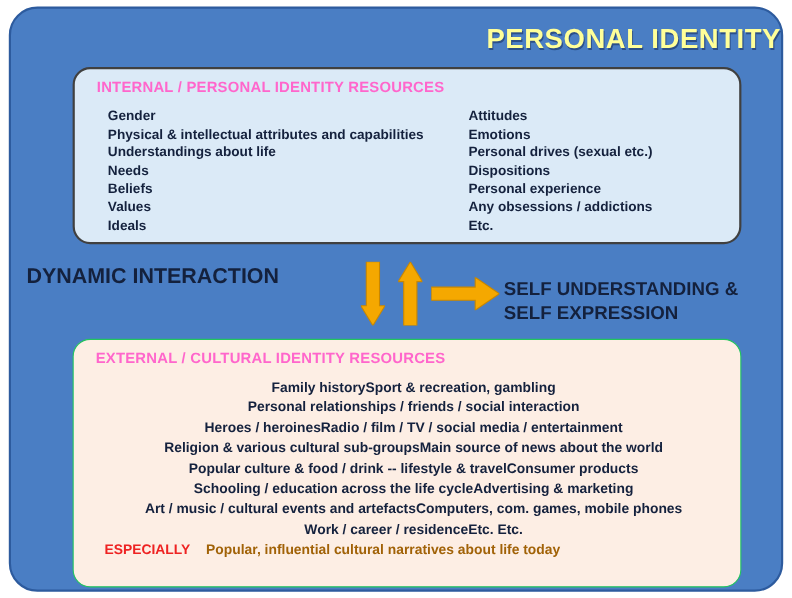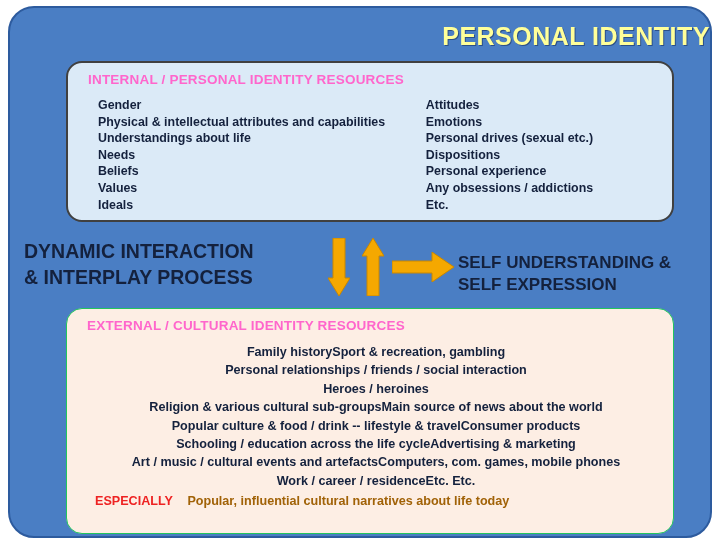--- a/index.html
+++ b/index.html
@@ -221,21 +221,20 @@
           <div class="line">Personal experience</div>
           <div class="line">Any obsessions / addictions</div>
           <div class="line">Etc.</div>
         </div>
       </div>
     </div>
 
     <div class="middle-band">
       <div class="dynamic-text">
         <div>DYNAMIC INTERACTION</div>
-        <div>&amp; INTERPLAY PROCESS</div>
       </div>
 
       <div class="arrow-down">
         <svg viewBox="0 0 22 58" width="22" height="58" aria-hidden="true">
           <polygon points="5,0 17,0 17,40 22,40 11,58 0,40 5,40" fill="#f5a800" stroke="#c98700" stroke-width="1"></polygon>
         </svg>
       </div>
 
       <div class="arrow-up">
         <svg viewBox="0 0 22 58" width="22" height="58" aria-hidden="true">
@@ -260,20 +259,21 @@
       <div class="external-rows">
         <div class="ext-row">
           <div class="cell">Family history</div>
           <div class="cell">Sport &amp; recreation, gambling</div>
         </div>
         <div class="ext-row">
           <div class="cell">Personal relationships / friends / social interaction</div>
         </div>
         <div class="ext-row">
           <div class="cell">Heroes / heroines</div>
+          <div class="cell">Radio / film / TV / social media / entertainment</div>
         </div>
         <div class="ext-row">
           <div class="cell">Religion &amp; various cultural sub-groups</div>
           <div class="cell">Main source of news about the world</div>
         </div>
         <div class="ext-row">
           <div class="cell">Popular culture &amp; food / drink -- lifestyle &amp; travel</div>
           <div class="cell">Consumer products</div>
         </div>
         <div class="ext-row">

